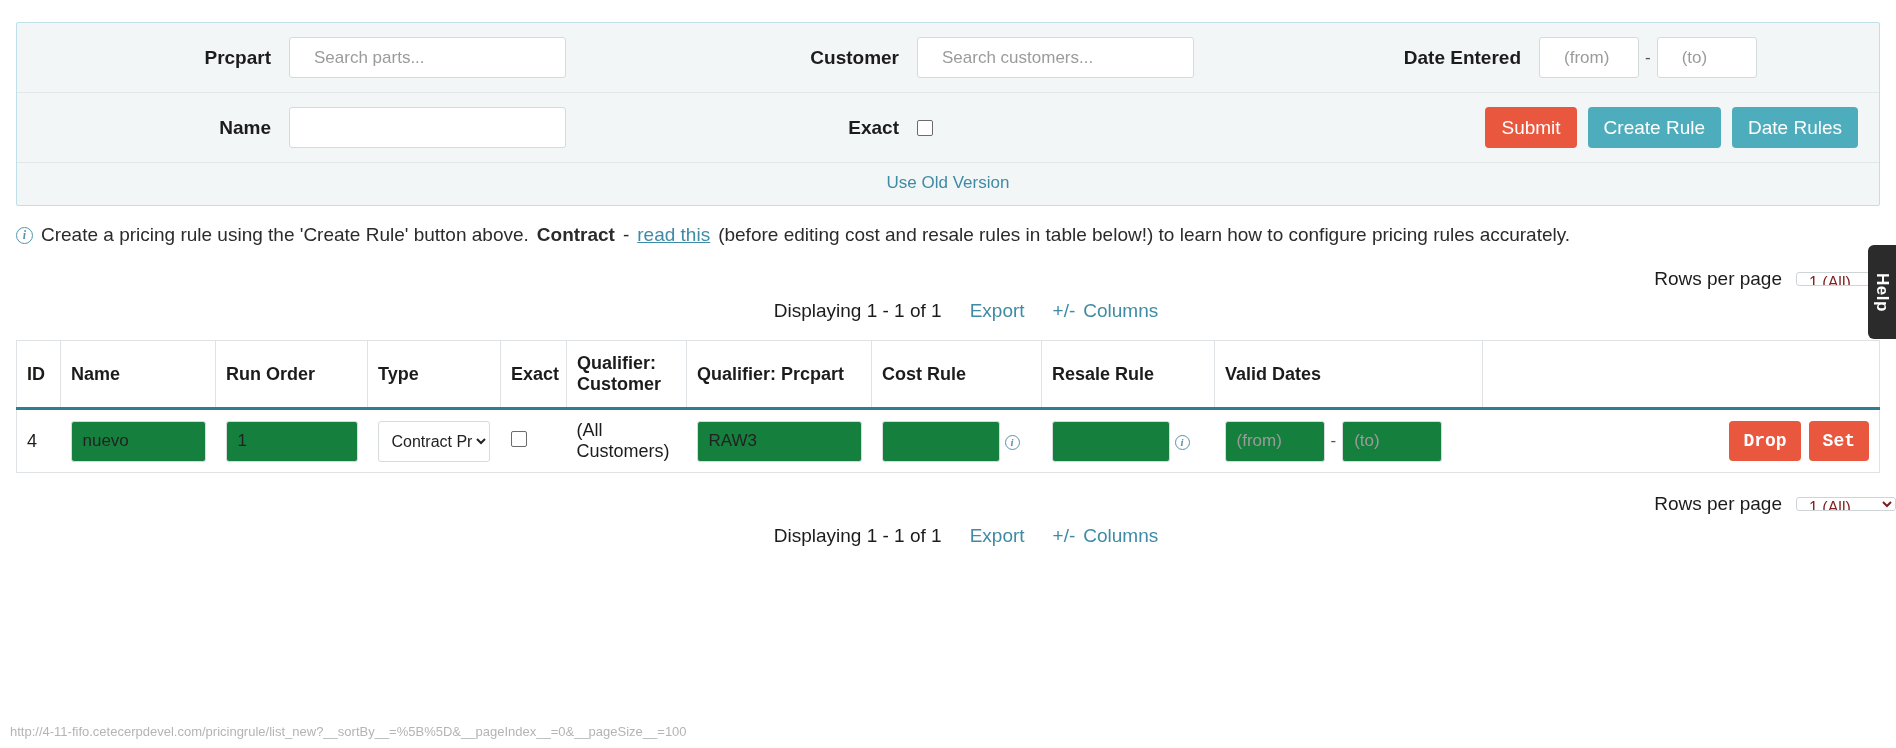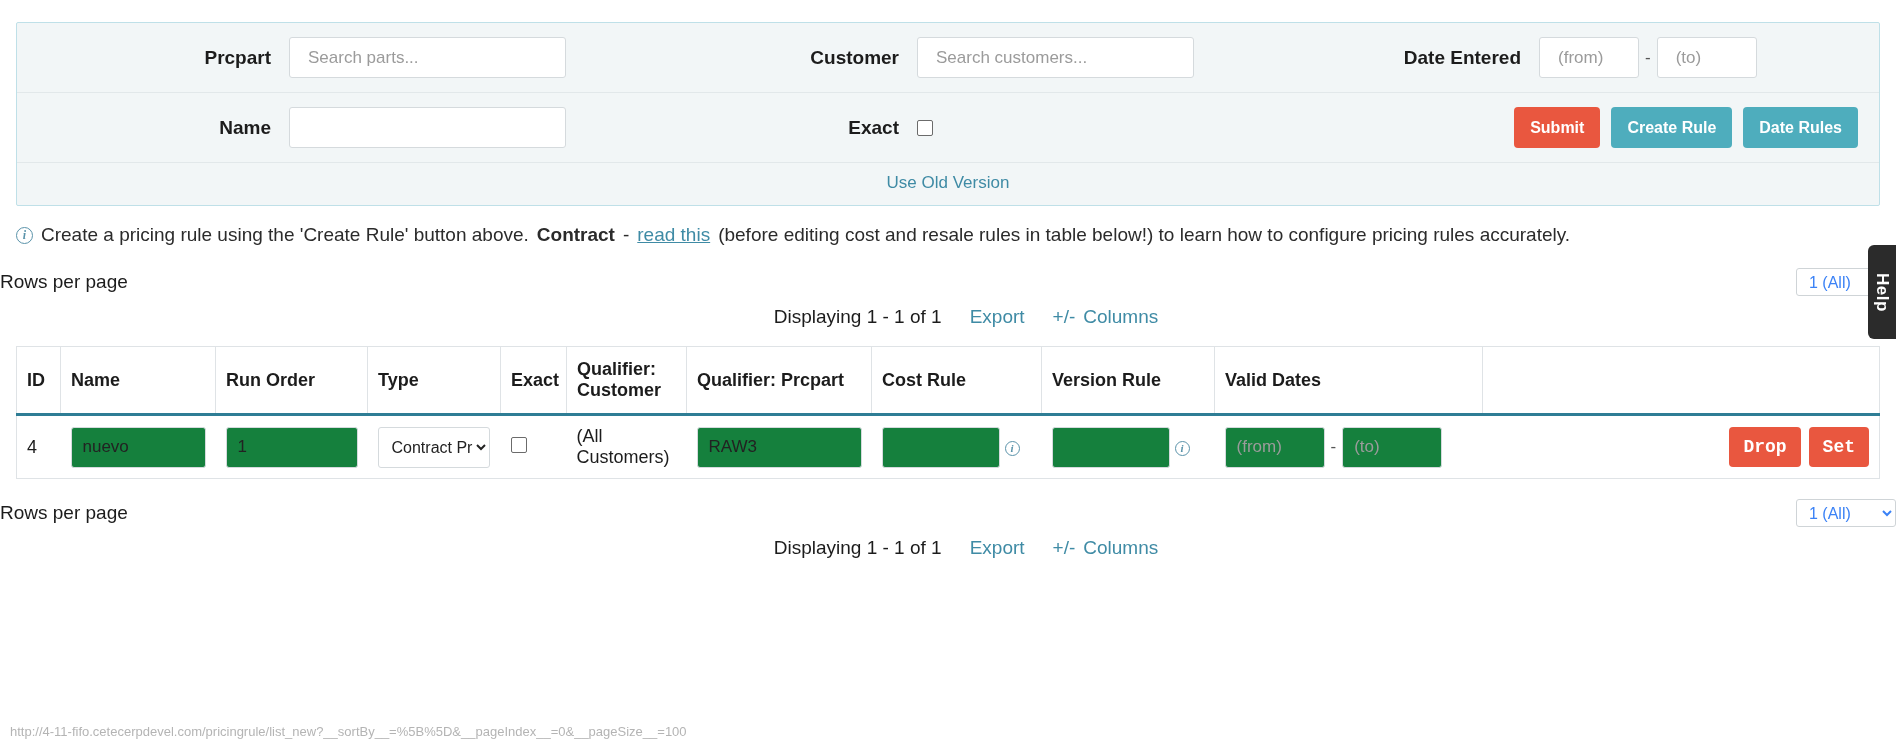--- a/index.html
+++ b/index.html
@@ -45,37 +45,37 @@
   .g1 { width: 628px; }
   .g1 .flabel { width: 272px; }
   .g2 { width: 622px; }
   .g2 .flabel { width: 272px; }
   .g3 { flex: 1; }
   .g3 .flabel { width: 272px; text-align: right; }
 
   input.tbox {
     height: 41px; border: 1px solid #d5dadd; background: #fff;
     border-radius: 3px; font-size: 17px; color: #333;
-    padding: 0 18px; outline: none;
+    padding: 0 24px; outline: none;
     font-family: "Liberation Sans", sans-serif;
   }
   input.tbox::placeholder { color: #9b9b9b; }
   .w-wide { width: 277px; }
   .w-date { width: 100px; }
   .date-sep { color: #555; padding: 0 6px; font-size: 17px; }
 
   .cbx {
     width: 16px; height: 16px; margin: 0;
     border: 1px solid #6b6b6b; background: #fff; border-radius: 2px;
     appearance: none; -webkit-appearance: none; cursor: pointer;
   }
 
   .btn {
     border: none; border-radius: 4px; color: #fff;
-    font-size: 16px; font-weight: bold;
+    font-size: 19px; font-weight: normal;
     font-family: "Liberation Sans", sans-serif;
     padding: 0 16px; height: 41px; cursor: pointer; margin-left: 11px;
     line-height: 41px;
   }
   .btn-orange { background: #e9573f; }
   .btn-teal   { background: #4eadbd; }
 
   .btn-area { flex: 1; display: flex; justify-content: flex-end; padding-right: 21px; }
 
   .link {
@@ -95,32 +95,32 @@
     border: 1.4px solid #5a93aa; color: #5a93aa;
     font-size: 12px; font-style: italic; font-weight: bold;
     font-family: "Liberation Serif", serif;
     flex: none;
   }
   .info-line b { font-weight: bold; }
 
   
   .pager { text-align: center; }
   .pager-row1 {
-    display: flex; align-items: center; justify-content: space-between;
+    display: flex; align-items: center; justify-content: flex-end;
     gap: 14px; font-size: 19px; color: #1c1c1c;
   }
   .pager-row2 {
     display: flex; align-items: center; justify-content: center;
     gap: 28px; font-size: 19px; color: #1c1c1c; margin-top: 10px; padding-left: 36px;
   }
   .pager-row2 .grp { display: flex; gap: 8px; align-items: center; }
   select.sel {
-    height: 28px; min-width: 100px; font-size: 16px;
+    height: 14px; min-width: 100px; font-size: 16px;
     border: 1px solid #cfd4d7; border-radius: 3px; background: #fff;
-    color: #3b82f6; padding-left: 8px;
+    color: #7f1d1d; padding-left: 8px;
     font-family: "Liberation Sans", sans-serif;
   }
   select.sel-type {
     height: 41px; width: 112px; font-size: 16px;
     border: 1px solid #d5dadd; border-radius: 3px; background: #fff;
     color: #222; padding-left: 9px;
     font-family: "Liberation Sans", sans-serif;
   }
 
   
@@ -283,21 +283,21 @@
           <th>Name</th>
           <th>Run Order</th>
           <th>Type</th>
           <th>Exact</th>
           <th>
             <span>Qualifier:</span><br>
             <span>Customer</span>
           </th>
           <th>Qualifier: Prcpart</th>
           <th>Cost Rule</th>
-          <th>Version Rule</th>
+          <th>Resale Rule</th>
           <th>Valid Dates</th>
           <th></th>
         </tr>
       </thead>
       <tbody>
         <tr class="datarow">
           <td>4</td>
           <td>
             <input class="inp-cell" type="text" value="nuevo" style="">
           </td>

